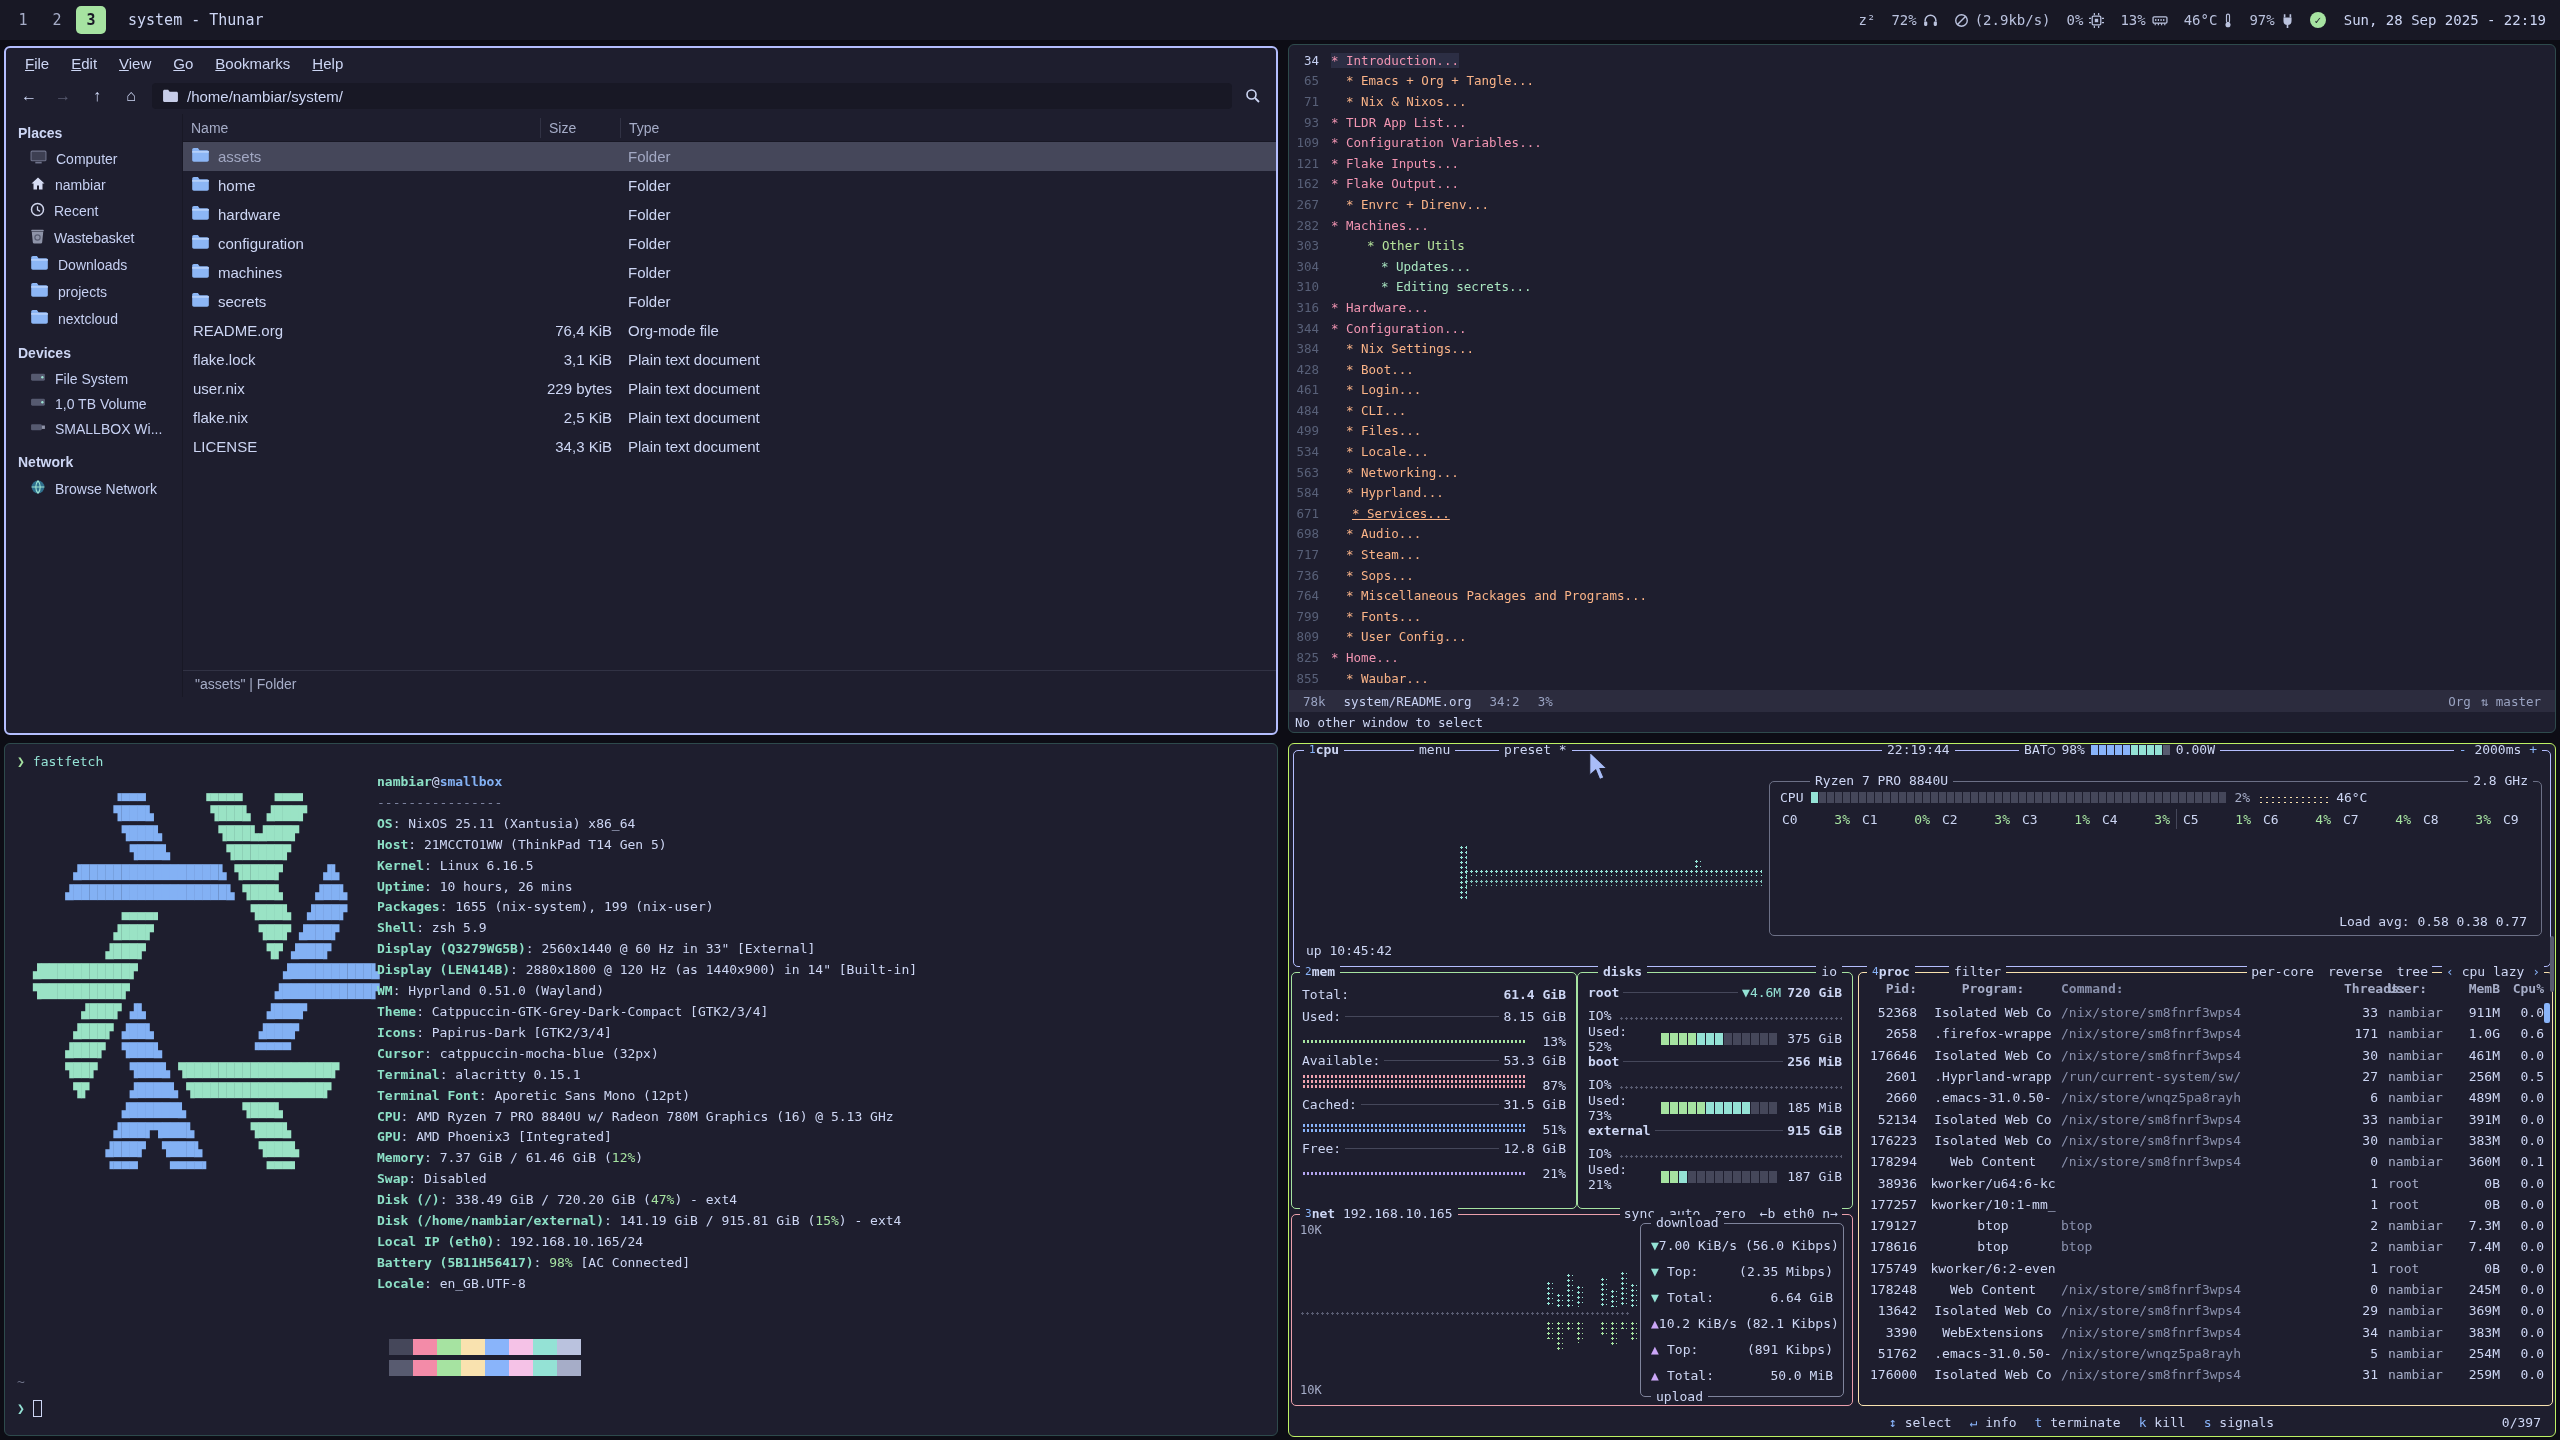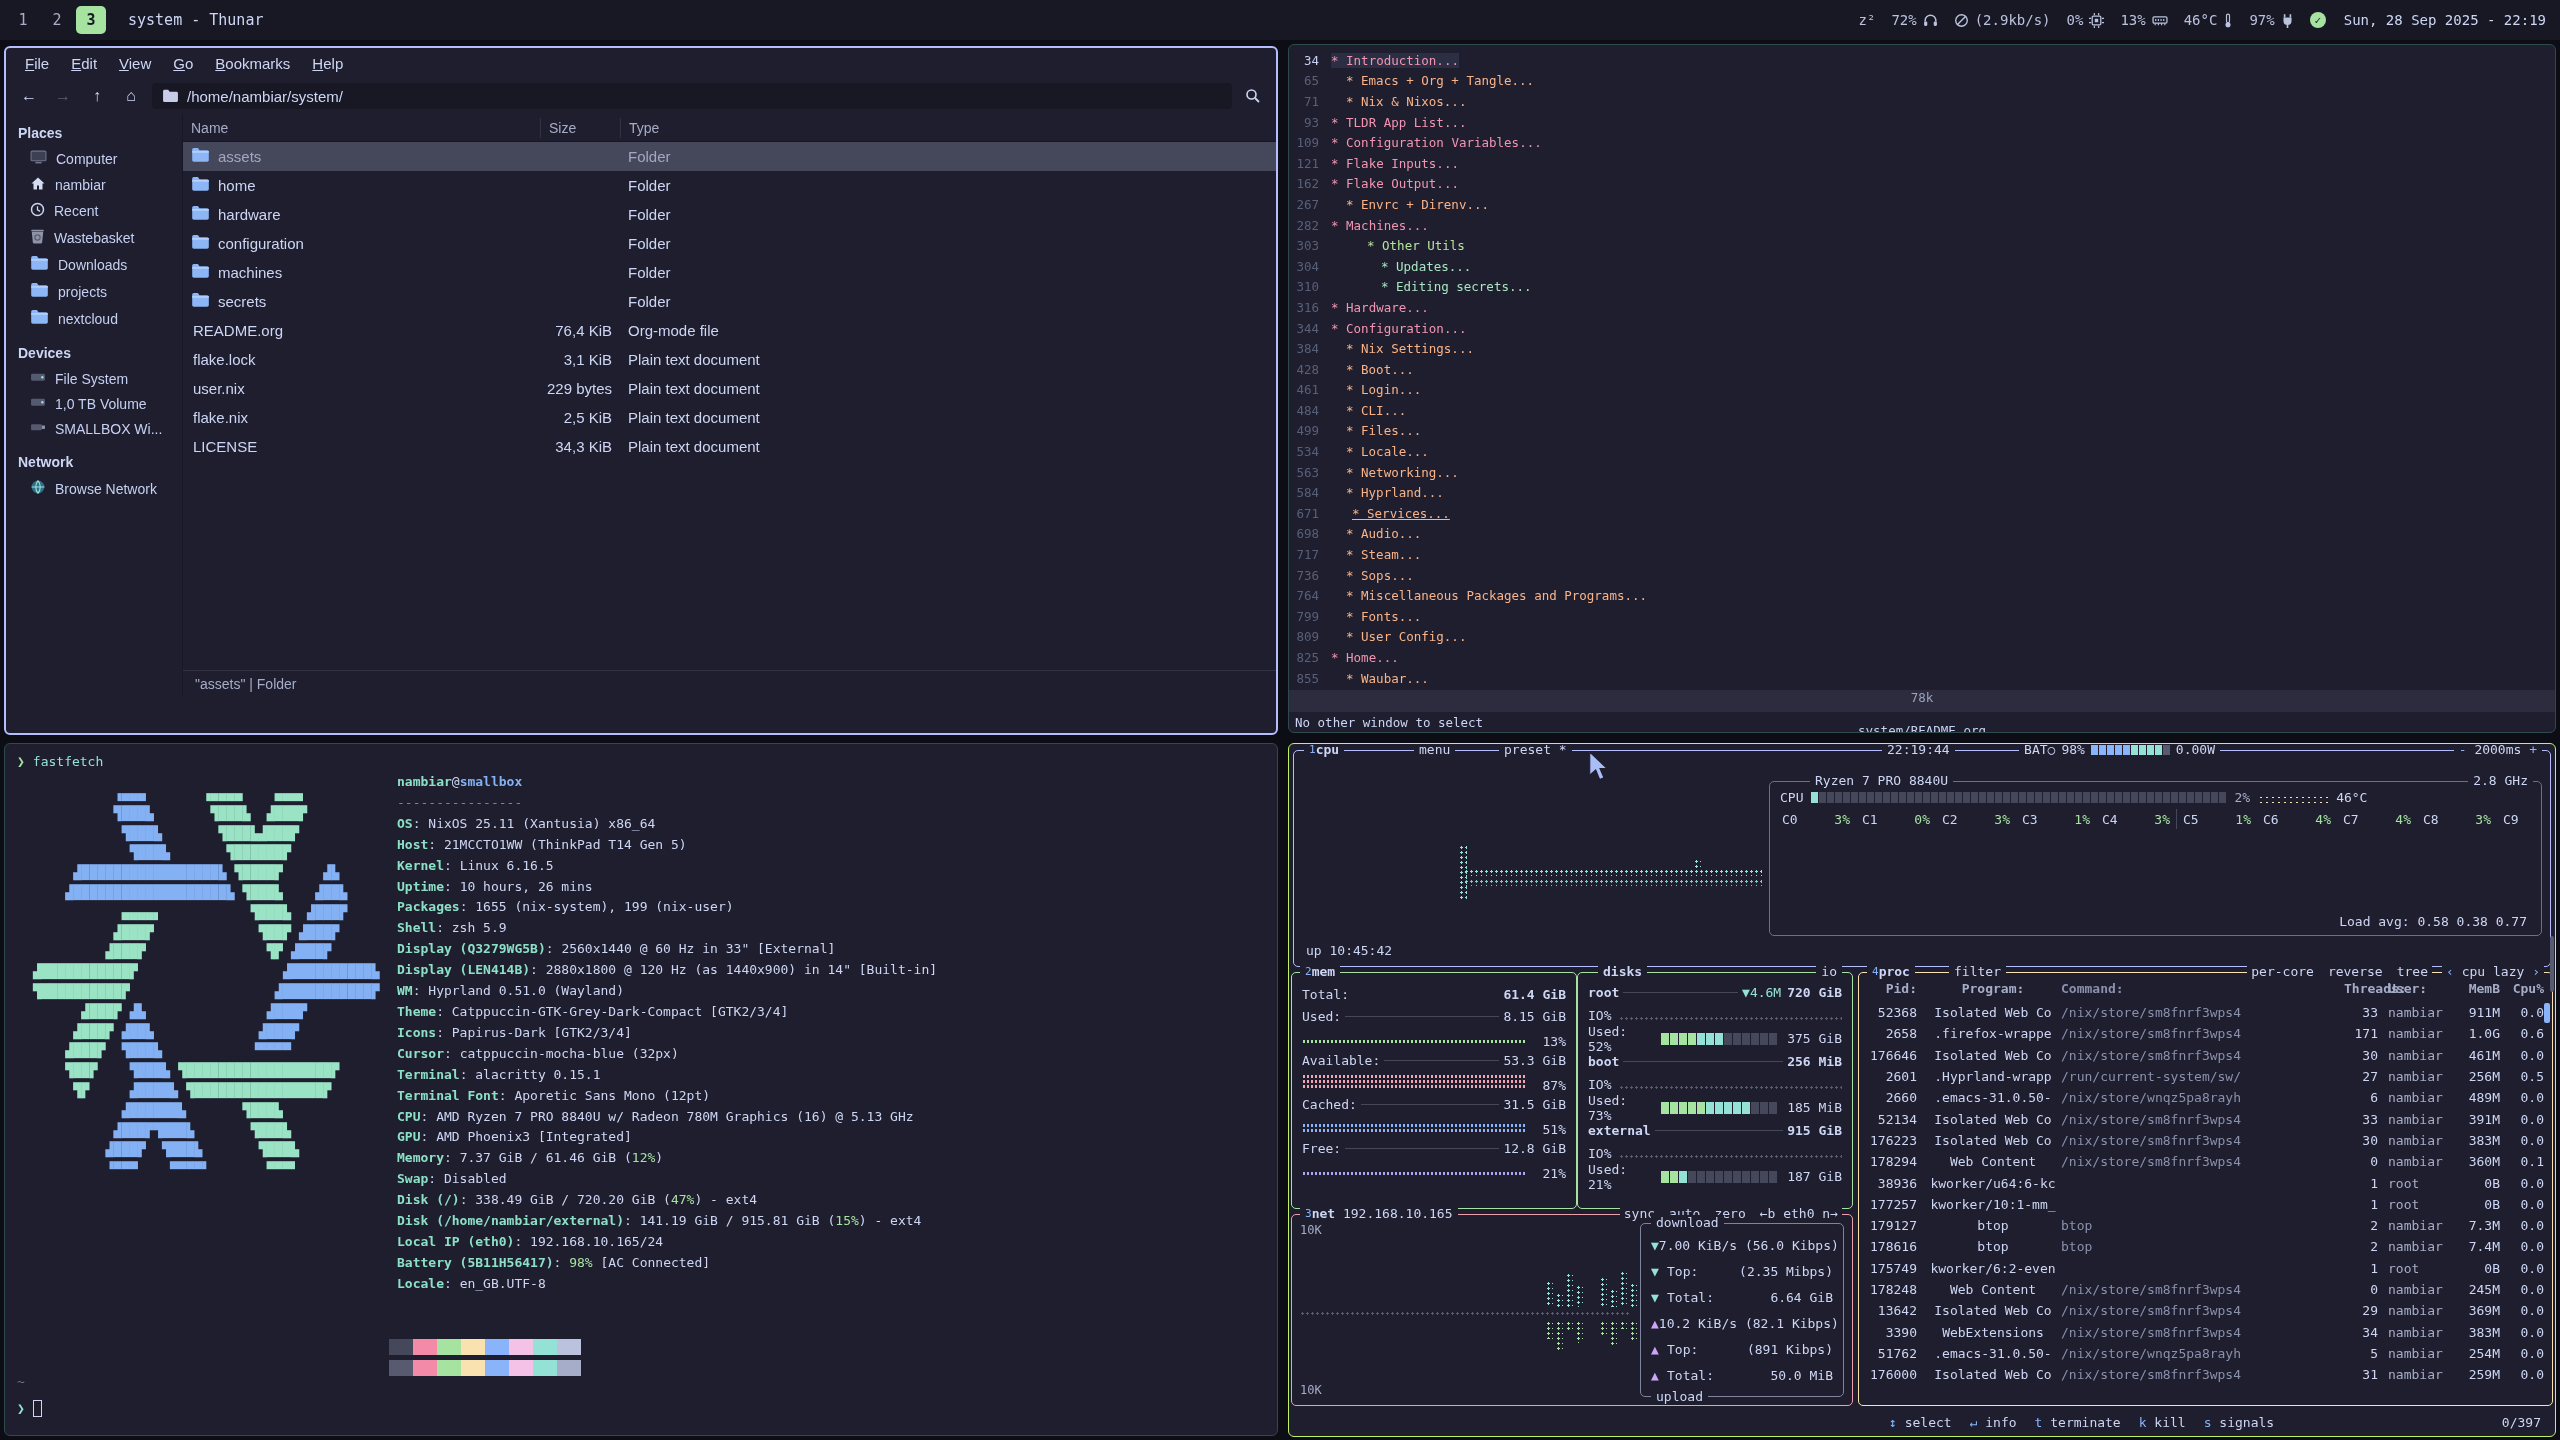--- a/index.html
+++ b/index.html
@@ -65,34 +65,34 @@
   .emacs { left:1288px; top:44px; width:1268px; height:689px; border:1px solid #2e4a4c; overflow:hidden;
            font-family:"DejaVu Sans Mono", monospace; font-size:12.5px; }
   .buf { padding-top:5px; height:645px; overflow:hidden; }
   .eline { height:20.6px; display:flex; align-items:center; }
   .eline .lnum { width:42px; text-align:right; padding-right:12px; color:#586078; flex:0 0 auto; }
   .eline.cur .lnum { color:#c6d0f2; }
   .eline .htxt { white-space:pre; }
   .eline.cur .htxt { background:#2c2e44; }
   .l1 { color:#f295b2; } .l2 { color:#fab387; } .l3 { color:#b5e39a; } .l4 { color:#a8e5c0; }
   .modeline { height:22px; background:#2c2c3e; display:flex; align-items:center; gap:18px;
-              padding:0 14px; color:#9aa3c2; font-size:12.5px;flex-direction:column; }
+              padding:0 14px; color:#9aa3c2; font-size:12.5px; }
   .modeline .mfile { color:#c6d0f2; }
   .modeline .mright { margin-left:auto; display:flex; gap:10px; align-items:center; }
   .echo { height:21px; display:flex; align-items:center; padding:0 6px; color:#cdd6f4; font-size:12.5px; }
 
   
   .term { left:4px; top:743px; width:1274px; height:693px; border:1px solid #2e4a4c; overflow:hidden;
           font-family:"DejaVu Sans Mono", monospace; font-size:13px; }
   .cmdline { position:absolute; left:12px; top:10px; }
   .cmdline .pch { color:#a6e3a1; margin-right:8px; }
   .cmdline .cmd { color:#94e2d5; }
   .logo { position:absolute; left:28px; top:40px; font-size:13.4px; line-height:19.8px; letter-spacing:0; }
   .logo .c1 { color:#83b1f4; } .logo .c2 { color:#9ae3c5; }
-  .ffinfo { position:absolute; left:392px; top:28px; line-height:20.9px; white-space:pre; }
+  .ffinfo { position:absolute; left:372px; top:28px; line-height:20.9px; white-space:pre; }
   .ffinfo .lab { color:#8ce0c6; font-weight:bold; }
   .ffinfo .usr { color:#8ce0c6; font-weight:bold; }
   .ffinfo .hst { color:#83b1f4; font-weight:bold; }
   .ffinfo .sep { color:#7b829e; }
   .ffinfo .grn { color:#a6e3a1; }
   .palette { position:absolute; left:384px; top:592px; }
   .palette .prow { display:flex; }
   .palette .sw { width:24px; height:16px; }
   .ttail { position:absolute; left:12px; top:630px; color:#6c7086; }
   .prompt2 { position:absolute; left:12px; top:656px; display:flex; align-items:center; gap:8px; }

